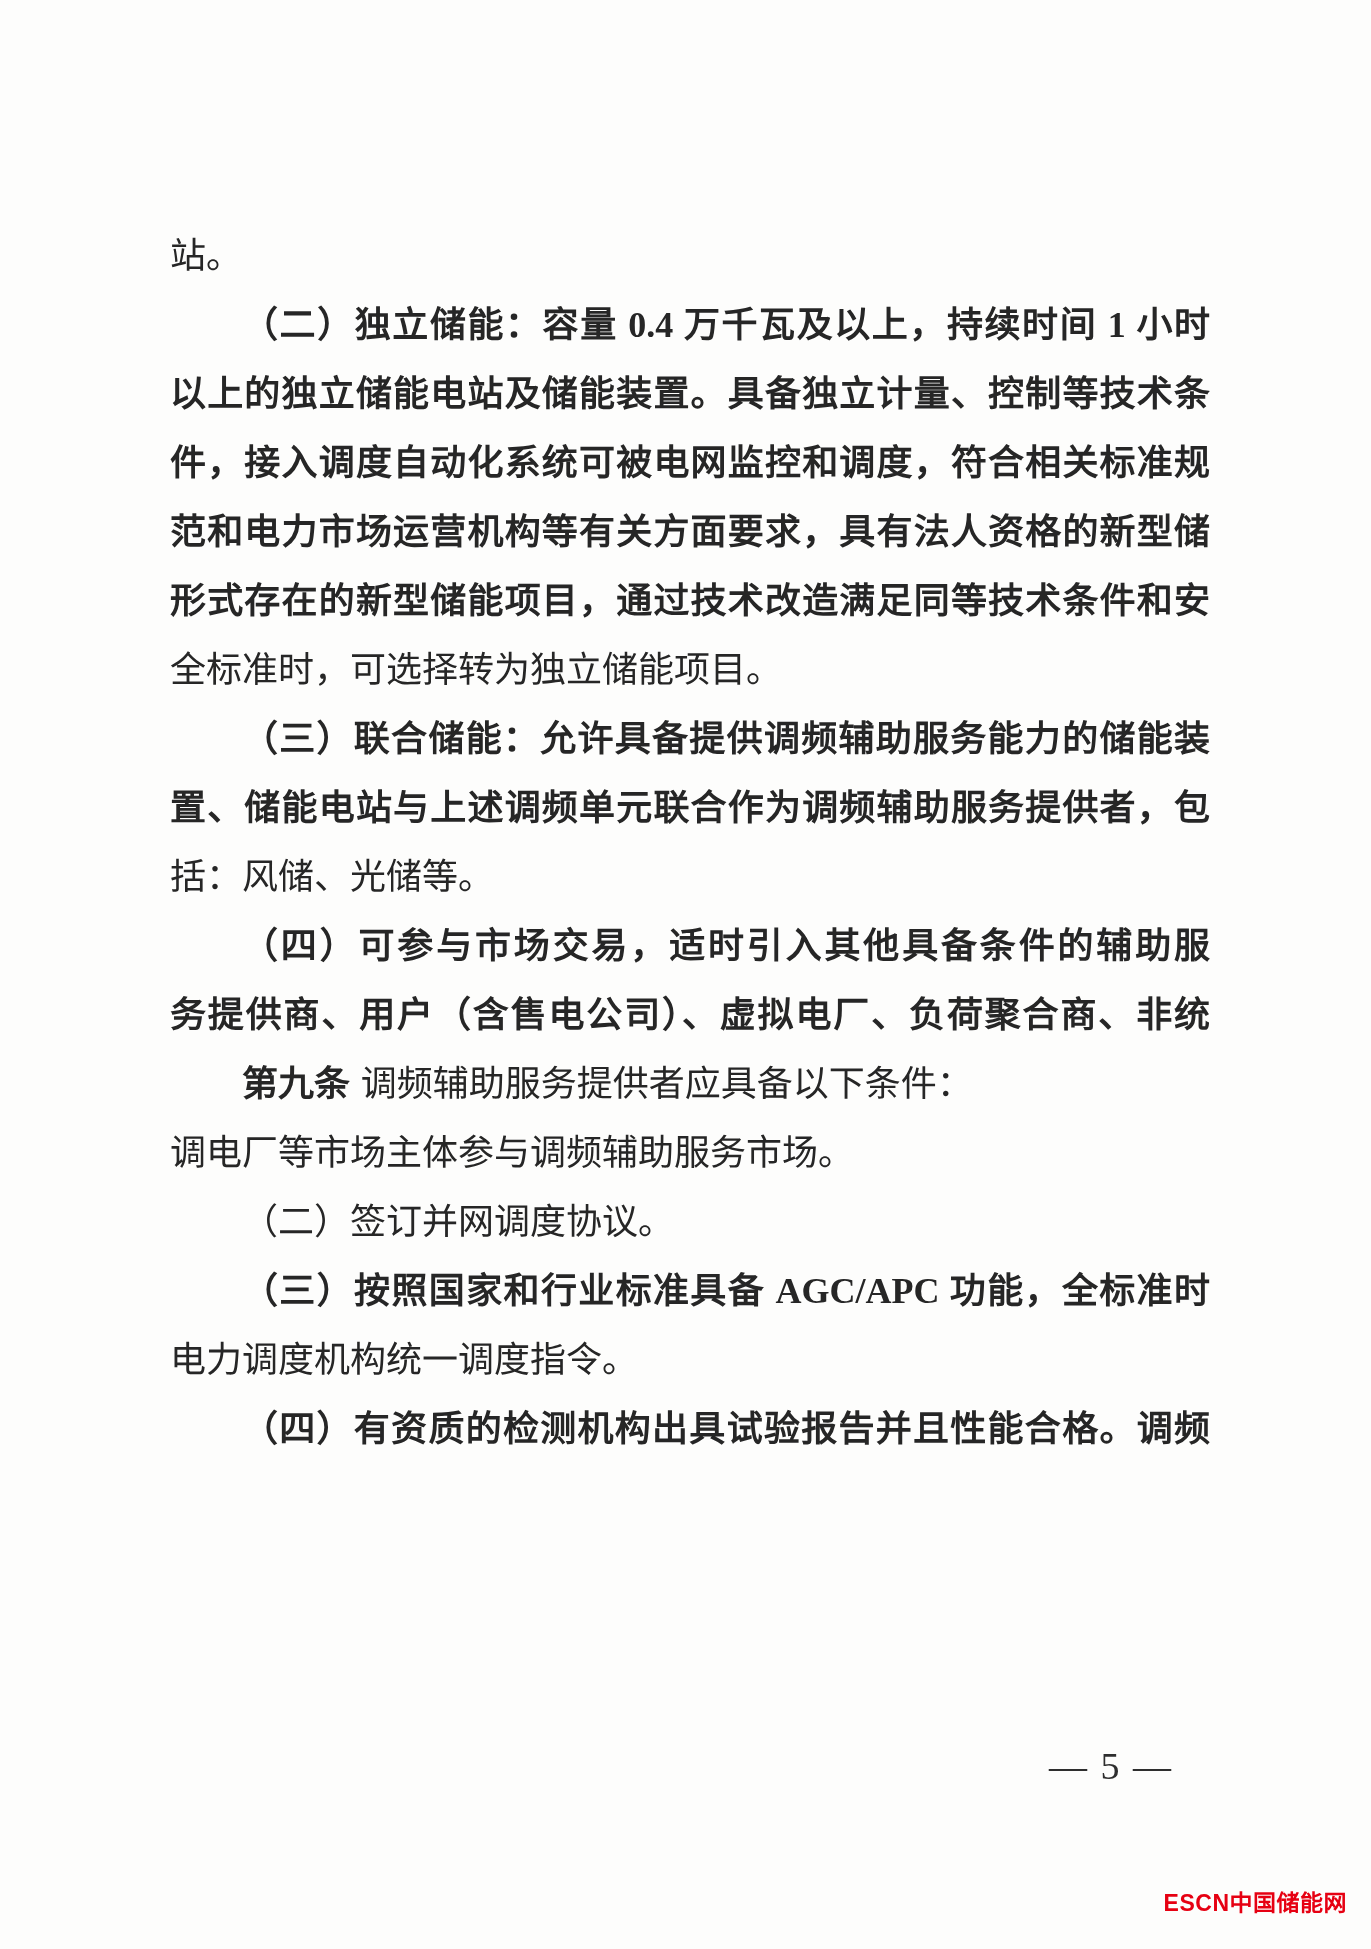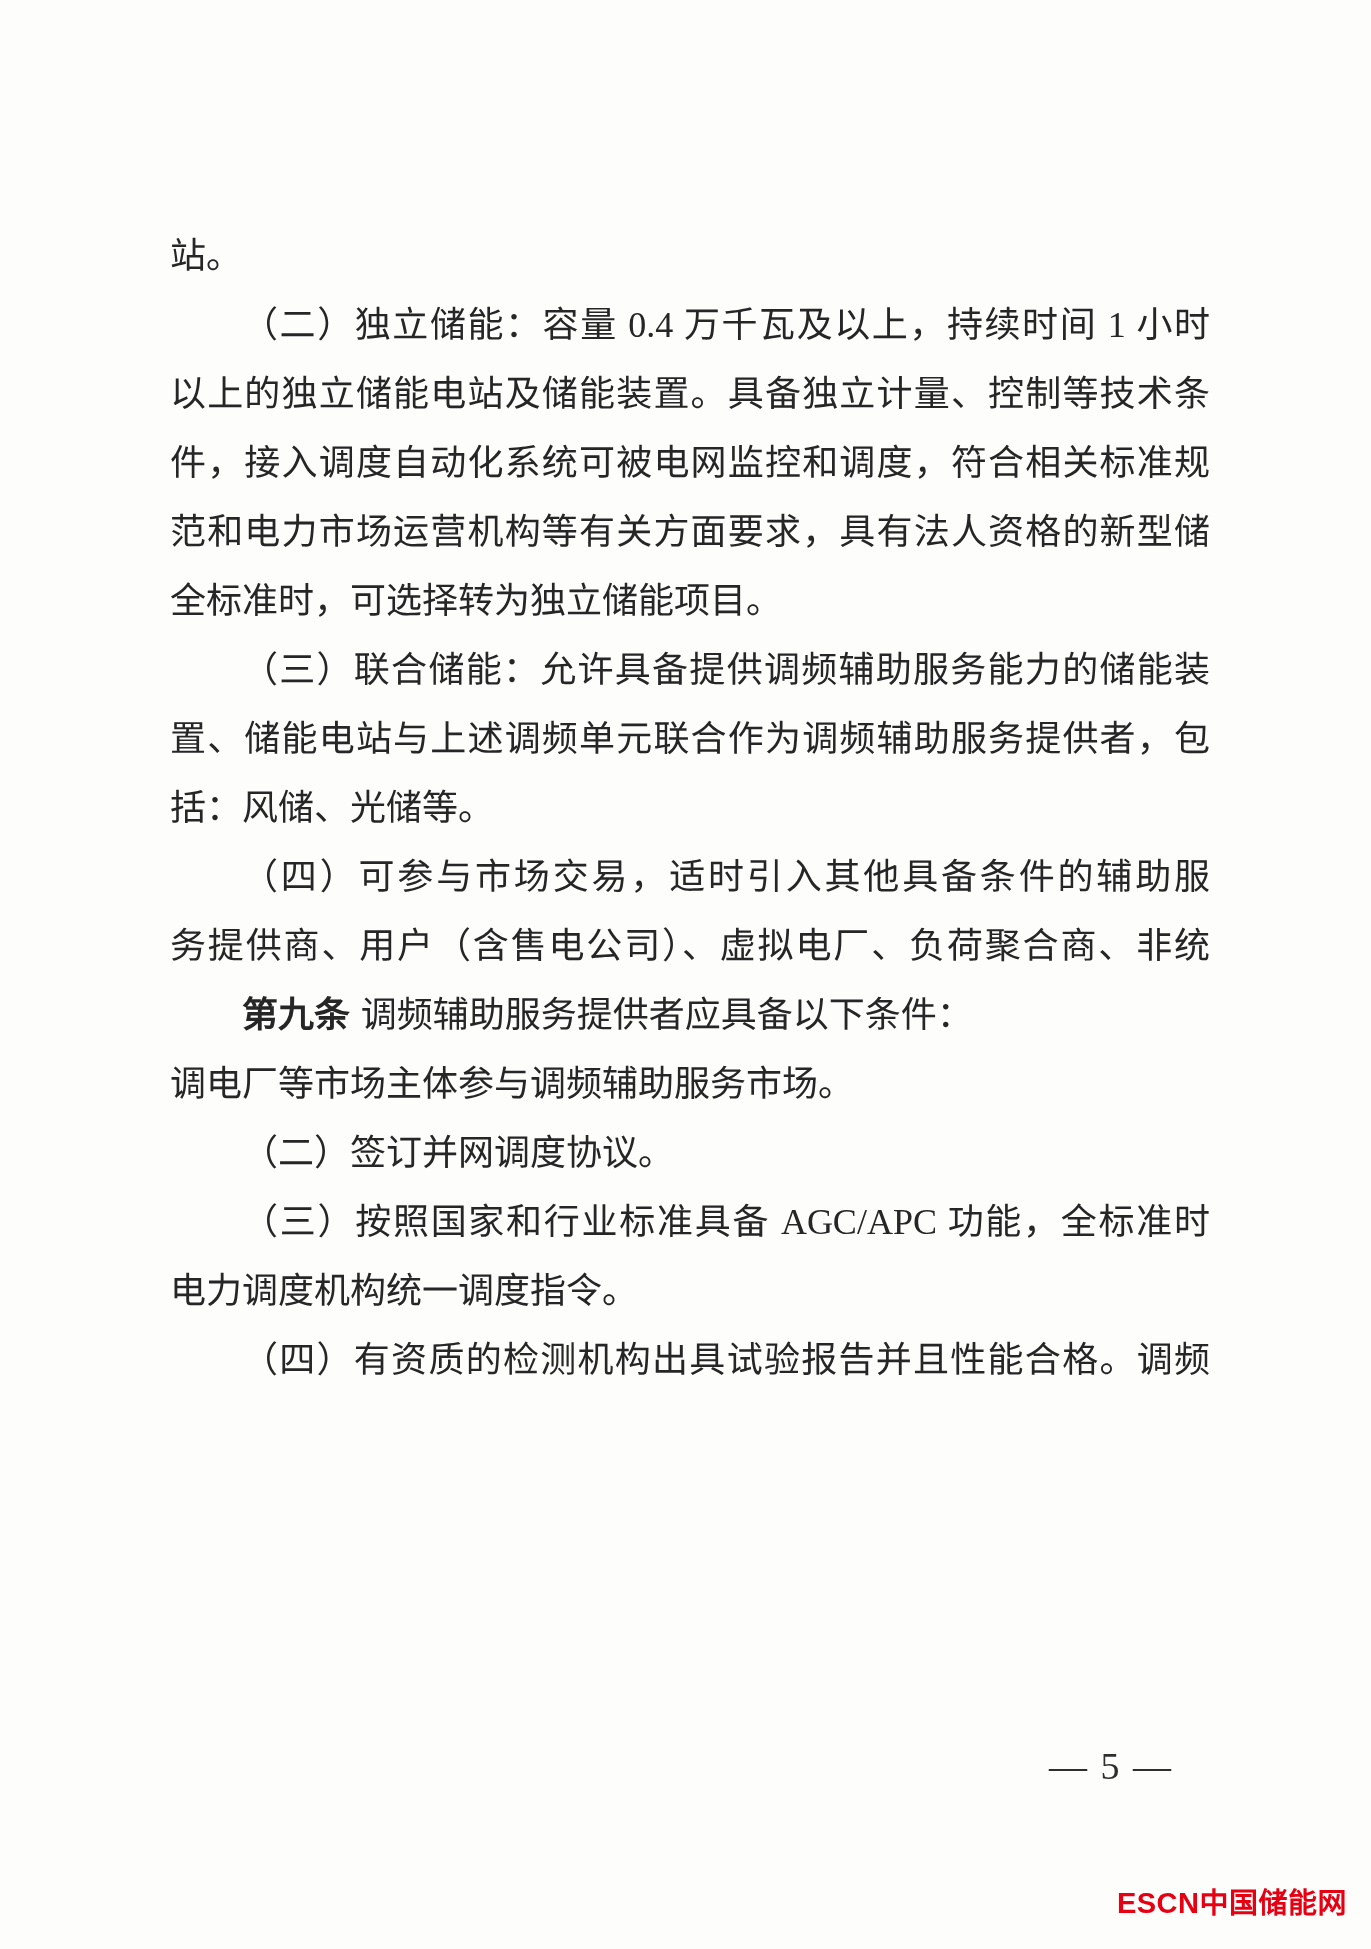--- a/index.html
+++ b/index.html
@@ -26,20 +26,21 @@
     -webkit-font-smoothing: antialiased;
   }
   .line {
     height: 69px;
     line-height: 69px;
     white-space: normal;
   }
   .line.justify {
     text-align: justify;
     text-align-last: justify;
+    font-weight: bold;
   }
   .line.indent {
     text-indent: 2em;
   }
   .lead {
     font-weight: 700;
     margin-right: 0.3em;
   }
   
   .page-number {
@@ -53,37 +54,38 @@
     color: #2e2e2e;
     letter-spacing: 2px;
   }
   
   .watermark {
     position: absolute;
     top: 1886px;
     right: 24px;
     font-family: "Liberation Sans", "DejaVu Sans", sans-serif;
     font-weight: 700;
-    font-size: 29px;
+    font-size: 23px;
     line-height: 34px;
     color: #e60012;
     letter-spacing: 0.5px;
   }
 </style>
 </head>
 <body>
 
 <div class="page" style="background: rgb(253, 253, 252);">
 
   <div class="doc-body" style="color: rgb(38, 38, 38);">
       <div class="line">站。</div>
       <div class="line indent justify">（二）独立储能：容量 0.4 万千瓦及以上，持续时间 1 小时</div>
       <div class="line justify">以上的独立储能电站及储能装置。具备独立计量、控制等技术条</div>
       <div class="line justify">件，接入调度自动化系统可被电网监控和调度，符合相关标准规</div>
       <div class="line justify">范和电力市场运营机构等有关方面要求，具有法人资格的新型储</div>
+      <div class="line justify">形式存在的新型储能项目，通过技术改造满足同等技术条件和安</div>
       <div class="line">全标准时，可选择转为独立储能项目。</div>
       <div class="line indent justify">（三）联合储能：允许具备提供调频辅助服务能力的储能装</div>
       <div class="line justify">置、储能电站与上述调频单元联合作为调频辅助服务提供者，包</div>
       <div class="line">括：风储、光储等。</div>
       <div class="line indent justify">（四）可参与市场交易，适时引入其他具备条件的辅助服</div>
       <div class="line justify">务提供商、用户（含售电公司）、虚拟电厂、负荷聚合商、非统</div>
       <div class="line indent"><span class="lead">第九条</span>调频辅助服务提供者应具备以下条件：</div>
       <div class="line">调电厂等市场主体参与调频辅助服务市场。</div>
       <div class="line indent">（二）签订并网调度协议。</div>
       <div class="line indent justify">（三）按照国家和行业标准具备 AGC/APC 功能，全标准时</div>

